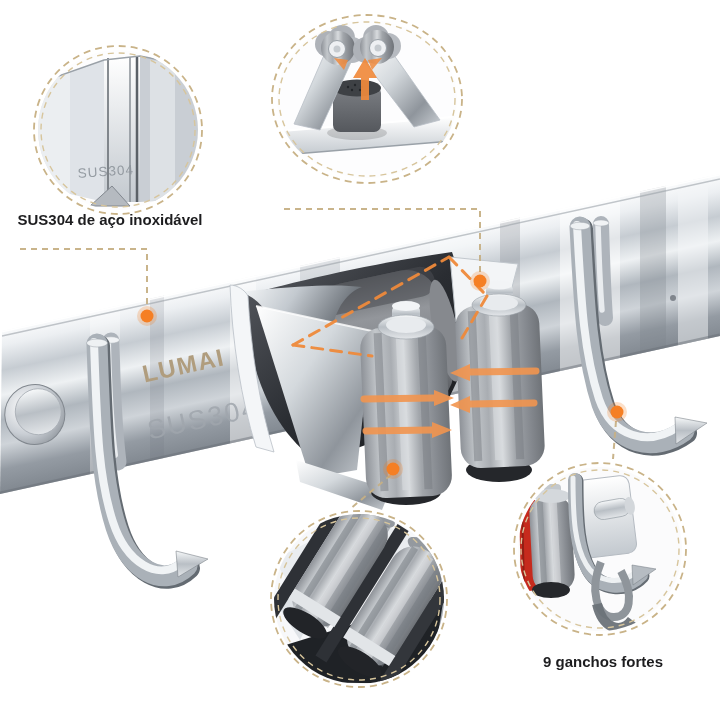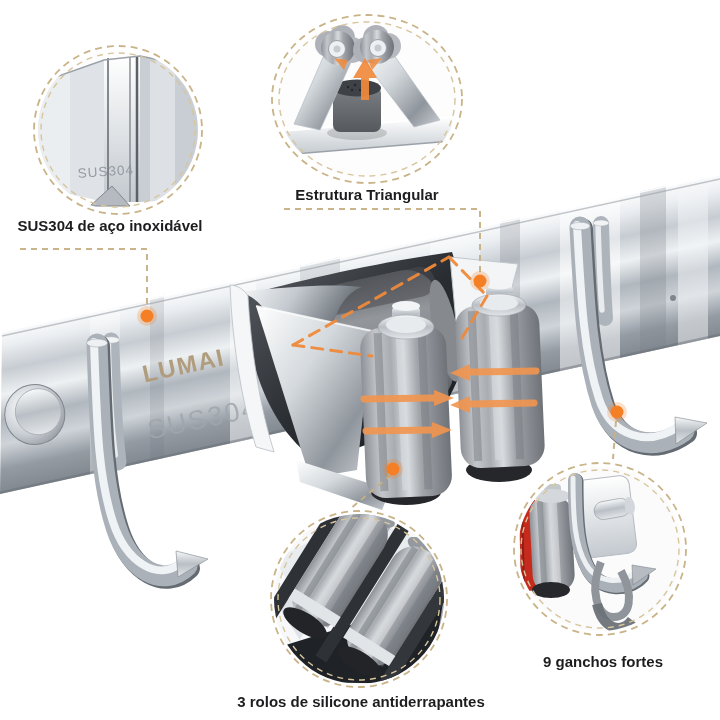--- a/index.html
+++ b/index.html
@@ -338,17 +338,15 @@
         <circle cx="147" cy="316" r="6.5" fill="#f57f24"></circle>
     <circle cx="480" cy="281" r="10" fill="#f57f24" opacity=".25"></circle>
         <circle cx="480" cy="281" r="6.5" fill="#f57f24"></circle>
     <circle cx="393" cy="469" r="10" fill="#f57f24" opacity=".25"></circle>
         <circle cx="393" cy="469" r="6.5" fill="#f57f24"></circle>
     <circle cx="617" cy="412" r="10" fill="#f57f24" opacity=".25"></circle>
         <circle cx="617" cy="412" r="6.5" fill="#f57f24"></circle>
   </g>
 </svg>
 
-<div class="lbl" style="left:8px;   top:217px; width:204px;">SUS304 de aço inoxidável</div>
-<div class="lbl" style="left:272px; top:186px; width:190px;">Estrutura Triangular</div>
-<div class="lbl" style="left:224px; top:693px; width:274px;">3 rolos de silicone antiderrapantes</div>
+<div class="lbl" style="left:8px;   top:211px; width:204px;">SUS304 de aço inoxidável</div>
 <div class="lbl" style="left:532px; top:653px; width:142px;">9 ganchos fortes</div>
 </div>
 
 </body></html>

